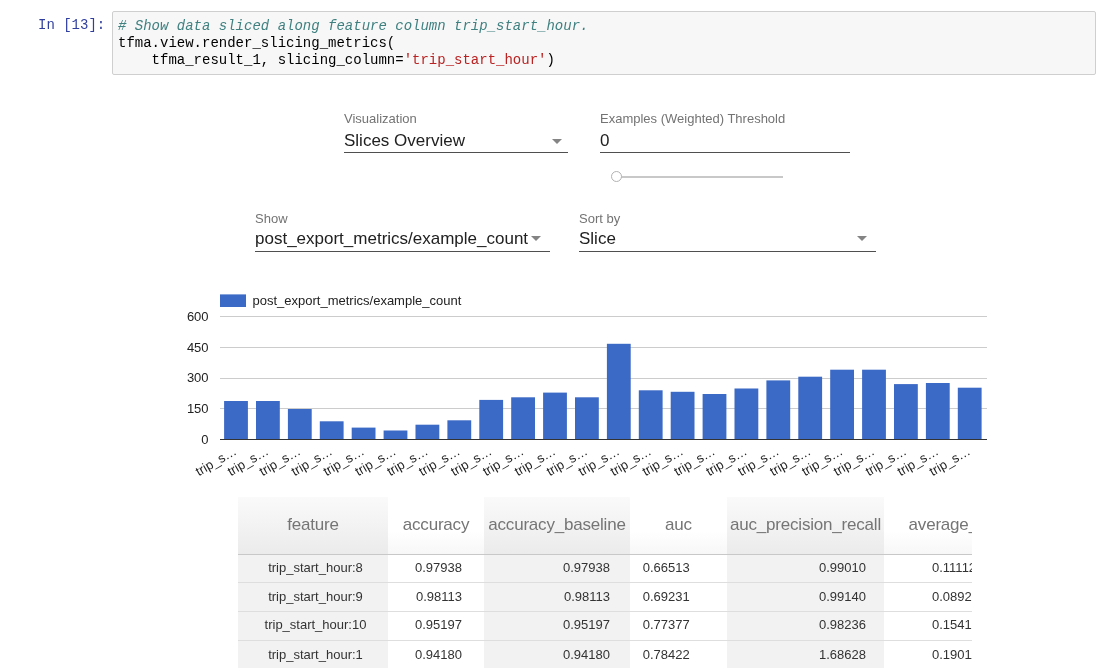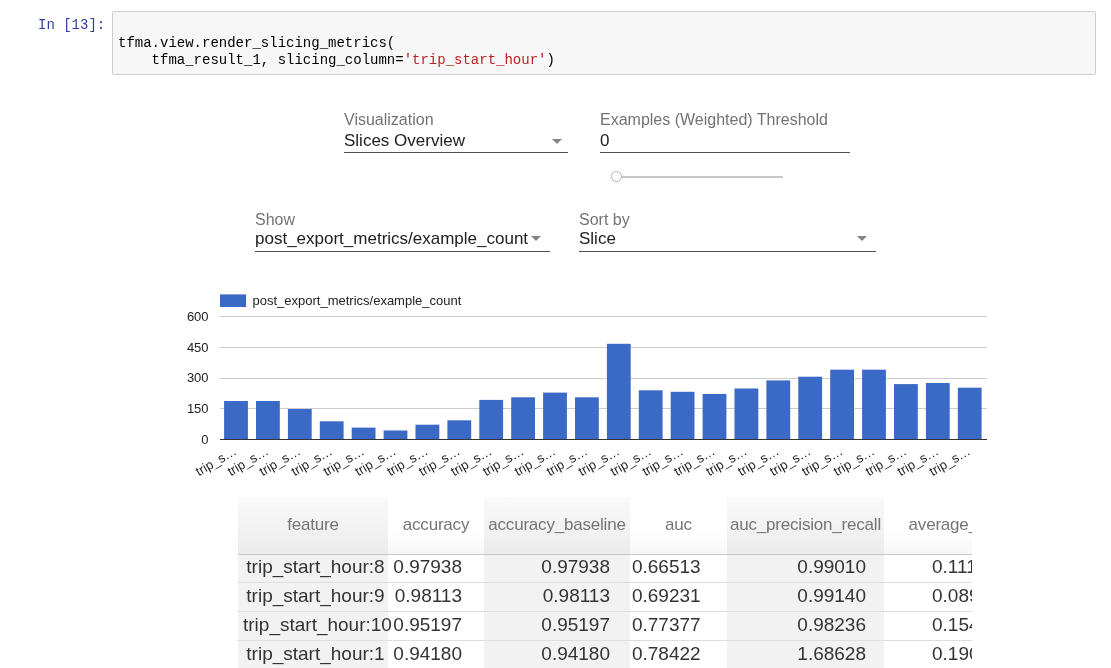--- a/index.html
+++ b/index.html
@@ -7,30 +7,30 @@
 .abs { position:absolute; }
 
 
 #prompt { left:38px; top:17px; font:14px "Liberation Mono", monospace; color:#303F9F; white-space:nowrap; }
 #codebox { left:112px; top:11px; width:984px; height:64px; background:#f7f7f7; border:1px solid #cfcfcf; border-radius:2px; }
 #code { left:118px; top:17.6px; font:14px/17.4px "Liberation Mono", monospace; color:#000; white-space:pre; }
 .cm-comment { color:#408080; font-style:italic; }
 .cm-string { color:#BA2121; }
 
 
-.ctl-label { font-size:16px; color:#737373; }
+.ctl-label { font-size:13px; color:#737373; }
 .ctl-value { font-size:17px; color:#212121; white-space:nowrap; }
 .underline { height:1px; background:#4f4f4f; }
 .ddarrow { width:0; height:0; border-left:5.3px solid transparent; border-right:5.3px solid transparent; border-top:5.6px solid #848484; }
 
 
 #tablewrap { left:238px; top:497px; width:734px; height:171px; overflow:hidden; }
 #gtable { border-collapse:collapse; table-layout:fixed; width:796px; font-family:"Liberation Sans", sans-serif; }
 #gtable th { font-size:17px; font-weight:normal; color:#757575; height:57px; letter-spacing:-0.2px; text-align:center; padding:0; }
-#gtable td { font-size:19px; color:#333; height:28.8px; border-top:1px solid #dedede; padding-bottom:2px; }
+#gtable td { font-size:13px; color:#333; height:28.8px; border-top:1px solid #dedede; padding-bottom:2px; }
 #gtable .c0 { width:150px; }
 #gtable .c1 { width:96px; }
 #gtable .c2 { width:146px; }
 #gtable .c3 { width:97px; }
 #gtable .c4 { width:157px; }
 #gtable .c5 { width:150px; }
 #gtable td.c0 { text-align:center; padding-left:5px; }
 #gtable td.c1 { text-align:right; padding-right:22px; }
 #gtable td.c2 { text-align:right; padding-right:20px; }
 #gtable td.c3 { text-align:center; padding-right:24.5px; }
@@ -41,21 +41,21 @@
 #gtable th.w { background:linear-gradient(180deg,#ffffff 60%,#f7f7f7 100%); }
 #gtable td.g { background:#f2f2f2; }
 #gtable td.w { background:#ffffff; }
 #gtable thead tr { border-bottom:1px solid #c4c4c4; }
 </style>
 </head>
 <body>
 
 <div id="prompt" class="abs">In [13]:</div>
 <div id="codebox" class="abs"></div>
-<div id="code" class="abs">
+<div id="code" class="abs"><span class="cm-comment"># Show data sliced along feature column trip_start_hour.</span>
 tfma.view.render_slicing_metrics(
     tfma_result_1, slicing_column=<span class="cm-string">'trip_start_hour'</span>)</div>
 
 <div class="abs ctl-label" style="left:344px; top:111px;">Visualization</div>
 <div class="abs ctl-value" style="left:344px; top:131px;">Slices Overview</div>
 <div class="abs ddarrow" style="left:551.7px; top:138.8px;"></div>
 <div class="abs underline" style="left:344px; top:152px; width:224px;"></div>
 
 <div class="abs ctl-label" style="left:600px; top:111px;">Examples (Weighted) Threshold</div>
 <div class="abs ctl-value" style="left:600px; top:131px;">0</div>

